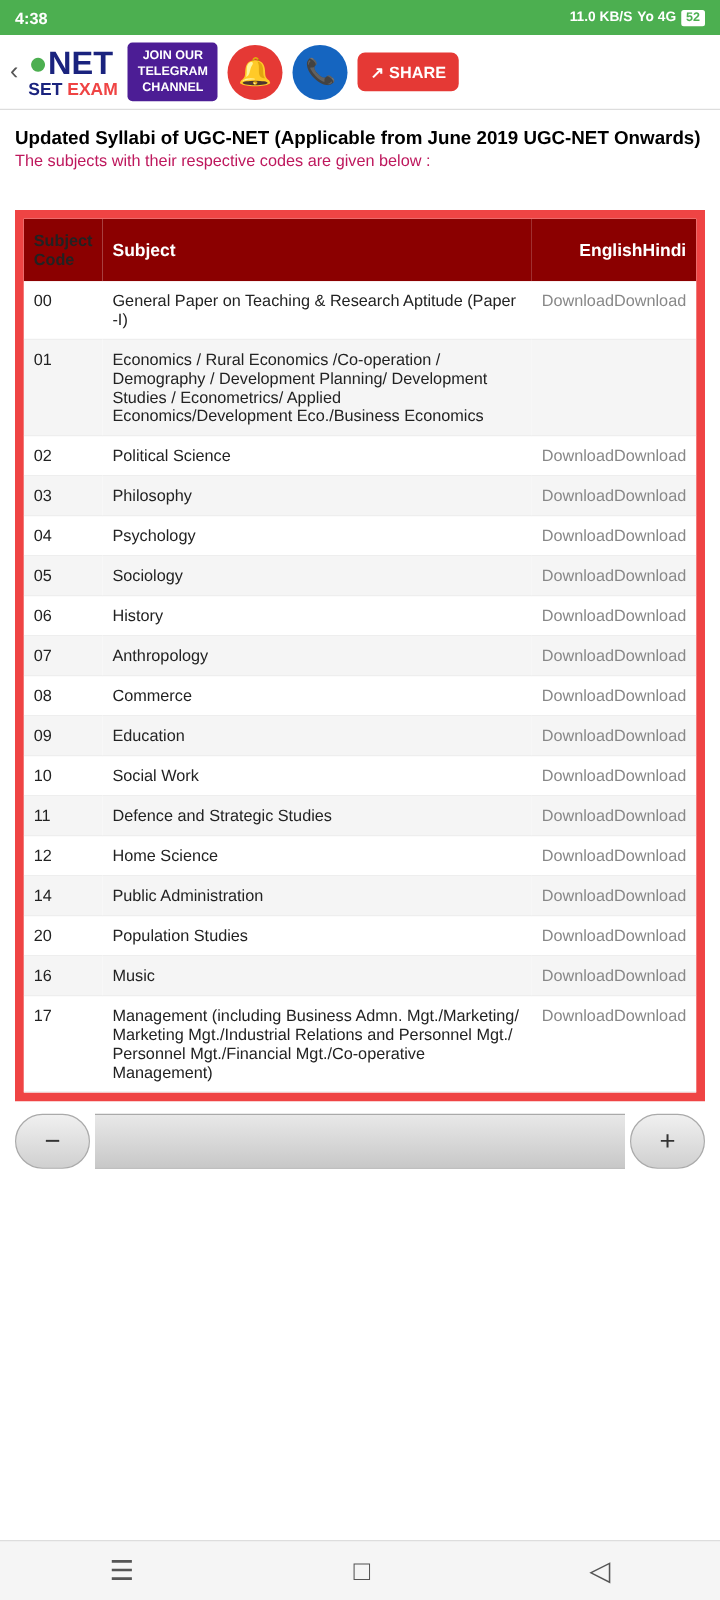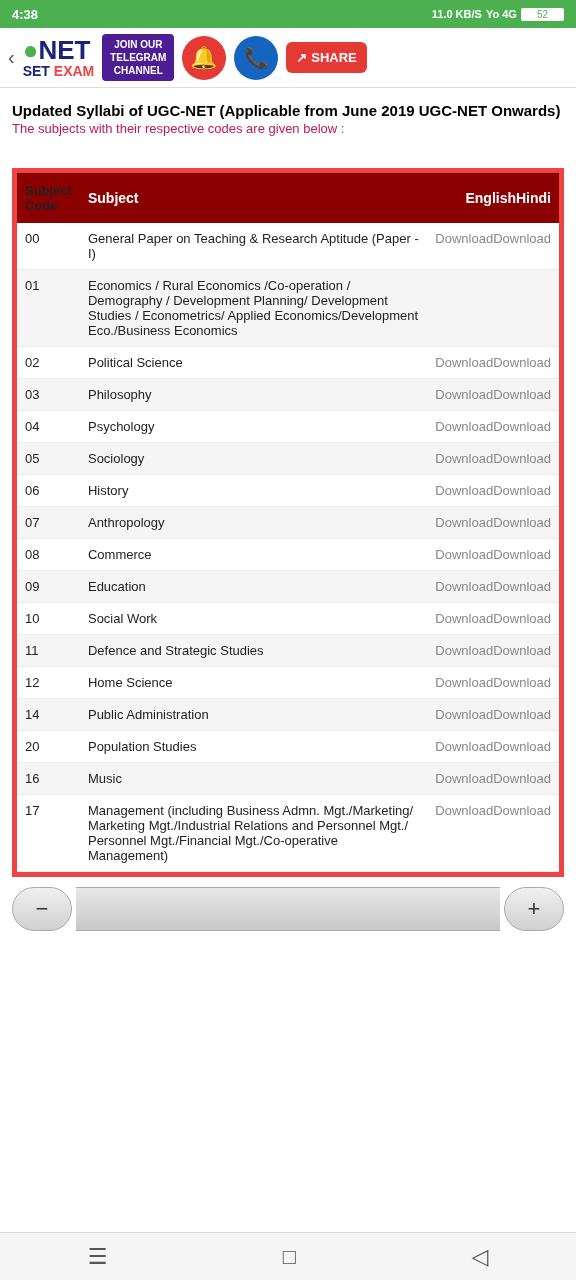--- a/index.html
+++ b/index.html
@@ -28,23 +28,23 @@
     .status-right {
       display: flex;
       align-items: center;
       gap: 4px;
       font-size: 11px;
     }
     .battery-icon {
       background: white;
       color: #4CAF50;
       border-radius: 2px;
-      padding: 1px 16px;
+      padding: 1px 4px;
       font-size: 10px;
-      font-weight: normal;
+      font-weight: bold;
     }
 
     
     .header {
       background: #fff;
       display: flex;
       align-items: center;
       padding: 6px 8px;
       border-bottom: 1px solid #ddd;
       gap: 8px;
@@ -127,21 +127,21 @@
       line-height: 1.4;
     }
     .subtitle {
       font-size: 13px;
       color: #be185d;
       margin-bottom: 12px;
     }
 
     
     .table-wrapper {
-      border: 5px solid #ef4444;
+      border: 7px solid #ef4444;
       overflow: hidden;
       margin-top: 32px;
     }
     table {
       width: 100%;
       border-collapse: collapse;
     }
     thead tr {
       background: #8B0000;
       color: white;

